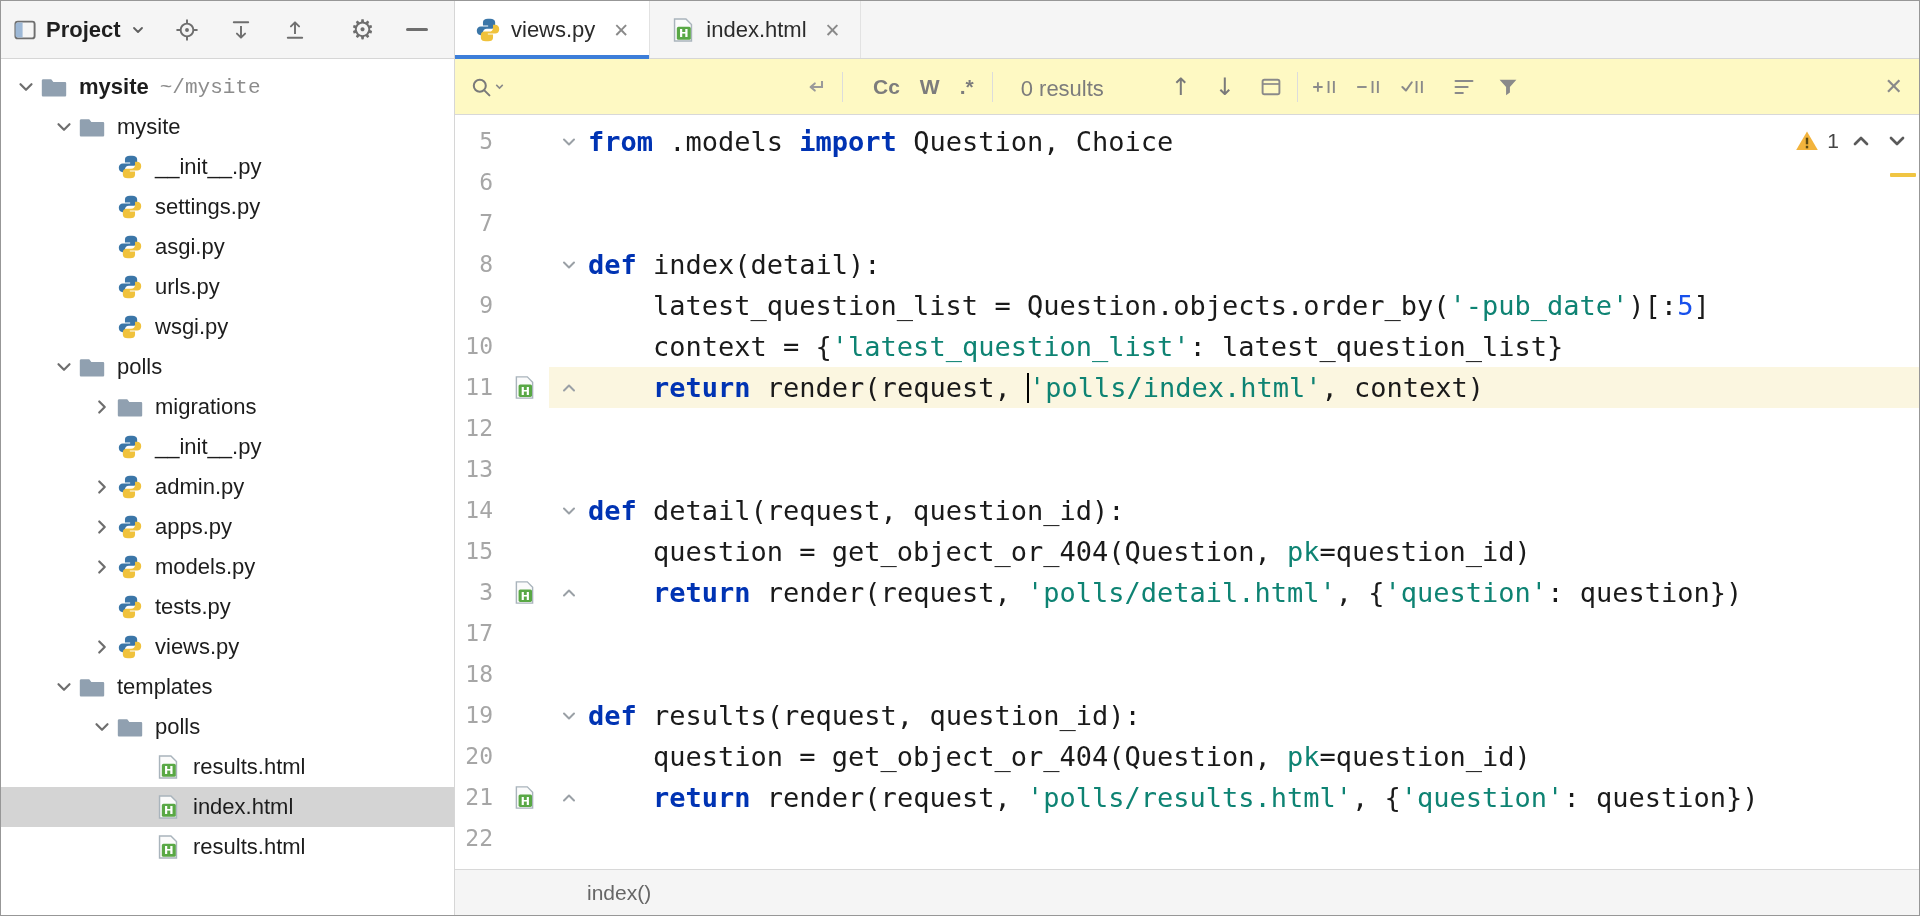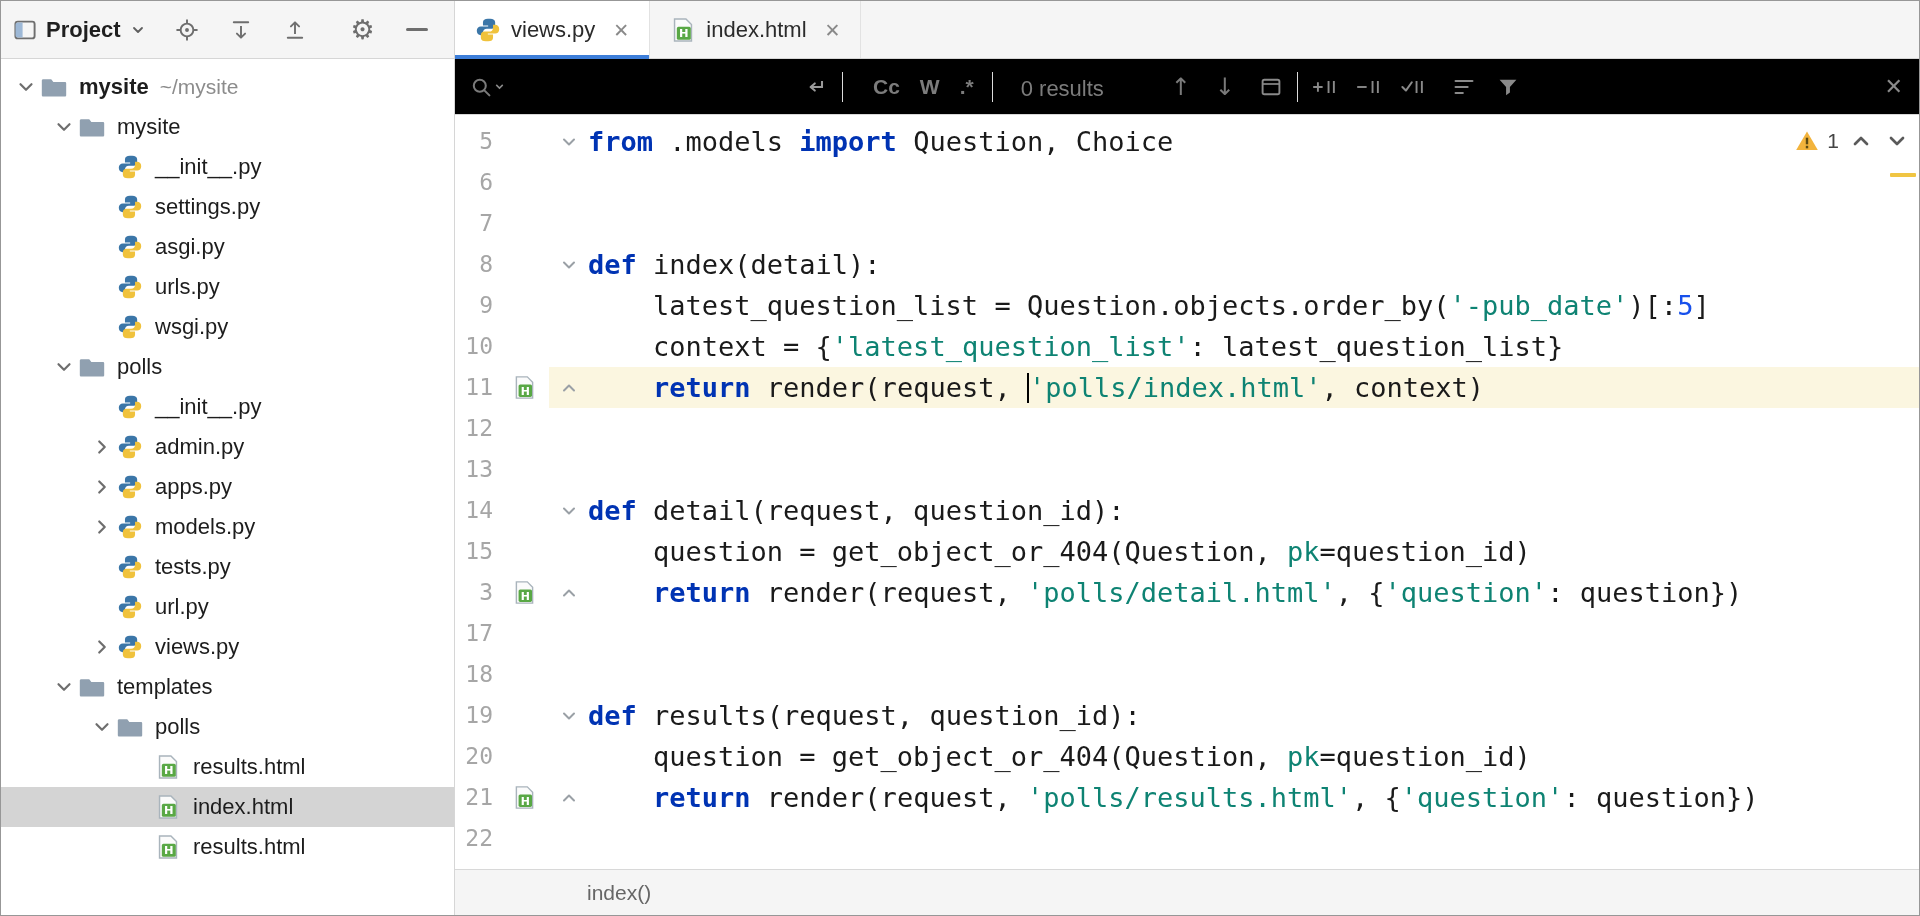--- a/index.html
+++ b/index.html
@@ -39,27 +39,27 @@
   
   .project-panel{width:454px;min-width:454px;border-right:1px solid #d6d6d6;background:#fff;
     padding-top:8px;overflow:hidden;}
   .trow{height:40px;display:flex;align-items:center;font-size:22px;color:#1d1d1d;cursor:pointer;white-space:nowrap;}
   .trow.selected{background:#d4d4d4;}
   .tchev{width:30px;min-width:30px;display:flex;justify-content:center;align-items:center;}
   .tchev svg{width:22px;height:22px;}
   .ticon16{width:28px;min-width:28px;margin-right:10px;display:flex;align-items:center;}
   .ticon16 svg{width:26px;height:26px;display:block;}
   .tlabel2.bold{font-weight:700;}
-  .tpath{color:#8c8c8c;margin-left:11px;font-size:21px;}
+  .tpath{color:#8c8c8c;margin-left:11px;font-size:21px;font-family:Liberation Mono, monospace;}
 
   
   .editor-col{flex:1;display:flex;flex-direction:column;min-width:0;}
 
   
-  .searchbar{height:56px;min-height:56px;background:#000000;border-bottom:1px solid #d8d8d8;
+  .searchbar{height:56px;min-height:56px;background:#fef9c3;border-bottom:1px solid #d8d8d8;
     display:flex;align-items:center;padding:0 16px 0 14px;color:#7a7a7a;}
   .searchbar svg{display:block;}
   .sicon{display:flex;align-items:center;justify-content:center;cursor:pointer;}
   .search-input{border:none;outline:none;background:transparent;font-size:22px;color:#222;
     width:292px;margin-left:6px;font-family:"Liberation Sans","DejaVu Sans",sans-serif;}
   .sdiv{width:1px;height:30px;background:#dcdcdc;margin:0 14px;}
   .stoggle{font-size:21px;font-weight:600;color:#7c7c7c;padding:0 4px;margin-left:12px;cursor:pointer;}
   .sres{font-size:22px;color:#7c7c7c;margin:4px 8px 0 14px;min-width:118px;}
   .sarrow{font-size:24px;color:#7a7a7a;margin-left:24px;cursor:pointer;font-family:"DejaVu Sans",sans-serif;}
   .sflex{flex:1;}
@@ -258,20 +258,33 @@
             </svg>
           </span>
           <span class="ticon16">
             <svg viewBox="0 0 16 16">
               <path d="M1.3 3.2h5l1.3 1.7h7.1c.4 0 .8.3.8.8v7.3c0 .4-.3.8-.8.8H1.3c-.4 0-.8-.3-.8-.8V4c0-.4.4-.8.8-.8z" fill="#90a0b0"></path>
             </svg>
           </span>
           <span class="tlabel2">polls</span>
         </div>
         <div class="trow" style="padding-left: 86px;">
+          <span class="tchev">
+            <svg viewBox="0 0 16 16">
+              <polyline points="6,4 10,8 6,12" fill="none" stroke="#6e6e6e" stroke-width="1.6" stroke-linecap="round" stroke-linejoin="round"></polyline>
+            </svg>
+          </span>
+          <span class="ticon16">
+            <svg viewBox="0 0 16 16">
+              <path d="M1.3 3.2h5l1.3 1.7h7.1c.4 0 .8.3.8.8v7.3c0 .4-.3.8-.8.8H1.3c-.4 0-.8-.3-.8-.8V4c0-.4.4-.8.8-.8z" fill="#90a0b0"></path>
+            </svg>
+          </span>
+          <span class="tlabel2">migrations</span>
+        </div>
+        <div class="trow" style="padding-left: 86px;">
           <span class="tchev"></span>
           <span class="ticon16">
             <svg viewBox="0 0 16 16">
               <path fill="#3b76a8" d="M7.9 1.1c-1.9 0-3 .8-3 2.2v1.9h3.2v.6H3.6c-1.5 0-2.5 1.1-2.5 2.7s1 2.7 2.5 2.7h1.3V9.5c0-1.3 1-2.3 2.4-2.3h3c1.2 0 2.1-.9 2.1-2.1V3.3c0-1.4-1.2-2.2-3-2.2z"></path>
               <path fill="#f0c23c" d="M8.1 14.9c1.9 0 3-.8 3-2.2v-1.9H7.9v-.6h4.5c1.5 0 2.5-1.1 2.5-2.7s-1-2.7-2.5-2.7h-1.3v1.9c0 1.3-1 2.3-2.4 2.3h-3c-1.2 0-2.1.9-2.1 2.1v1.6c0 1.4 1.2 2.2 3 2.2z"></path>
             </svg>
           </span>
           <span class="tlabel2">__init__.py</span>
         </div>
         <div class="trow" style="padding-left: 86px;">
@@ -318,30 +331,20 @@
         </div>
         <div class="trow" style="padding-left: 86px;">
           <span class="tchev"></span>
           <span class="ticon16">
             <svg viewBox="0 0 16 16">
               <path fill="#3b76a8" d="M7.9 1.1c-1.9 0-3 .8-3 2.2v1.9h3.2v.6H3.6c-1.5 0-2.5 1.1-2.5 2.7s1 2.7 2.5 2.7h1.3V9.5c0-1.3 1-2.3 2.4-2.3h3c1.2 0 2.1-.9 2.1-2.1V3.3c0-1.4-1.2-2.2-3-2.2z"></path>
               <path fill="#f0c23c" d="M8.1 14.9c1.9 0 3-.8 3-2.2v-1.9H7.9v-.6h4.5c1.5 0 2.5-1.1 2.5-2.7s-1-2.7-2.5-2.7h-1.3v1.9c0 1.3-1 2.3-2.4 2.3h-3c-1.2 0-2.1.9-2.1 2.1v1.6c0 1.4 1.2 2.2 3 2.2z"></path>
             </svg>
           </span>
           <span class="tlabel2">tests.py</span>
-        </div>
-        <div class="trow" style="padding-left: 86px;">
-          <span class="tchev"></span>
-          <span class="ticon16">
-            <svg viewBox="0 0 16 16">
-              <path fill="#3b76a8" d="M7.9 1.1c-1.9 0-3 .8-3 2.2v1.9h3.2v.6H3.6c-1.5 0-2.5 1.1-2.5 2.7s1 2.7 2.5 2.7h1.3V9.5c0-1.3 1-2.3 2.4-2.3h3c1.2 0 2.1-.9 2.1-2.1V3.3c0-1.4-1.2-2.2-3-2.2z"></path>
-              <path fill="#f0c23c" d="M8.1 14.9c1.9 0 3-.8 3-2.2v-1.9H7.9v-.6h4.5c1.5 0 2.5-1.1 2.5-2.7s-1-2.7-2.5-2.7h-1.3v1.9c0 1.3-1 2.3-2.4 2.3h-3c-1.2 0-2.1.9-2.1 2.1v1.6c0 1.4 1.2 2.2 3 2.2z"></path>
-            </svg>
-          </span>
-          <span class="tlabel2">url.py</span>
         </div>
         <div class="trow" style="padding-left: 86px;">
           <span class="tchev">
             <svg viewBox="0 0 16 16">
               <polyline points="6,4 10,8 6,12" fill="none" stroke="#6e6e6e" stroke-width="1.6" stroke-linecap="round" stroke-linejoin="round"></polyline>
             </svg>
           </span>
           <span class="ticon16">
             <svg viewBox="0 0 16 16">
               <path fill="#3b76a8" d="M7.9 1.1c-1.9 0-3 .8-3 2.2v1.9h3.2v.6H3.6c-1.5 0-2.5 1.1-2.5 2.7s1 2.7 2.5 2.7h1.3V9.5c0-1.3 1-2.3 2.4-2.3h3c1.2 0 2.1-.9 2.1-2.1V3.3c0-1.4-1.2-2.2-3-2.2z"></path>

